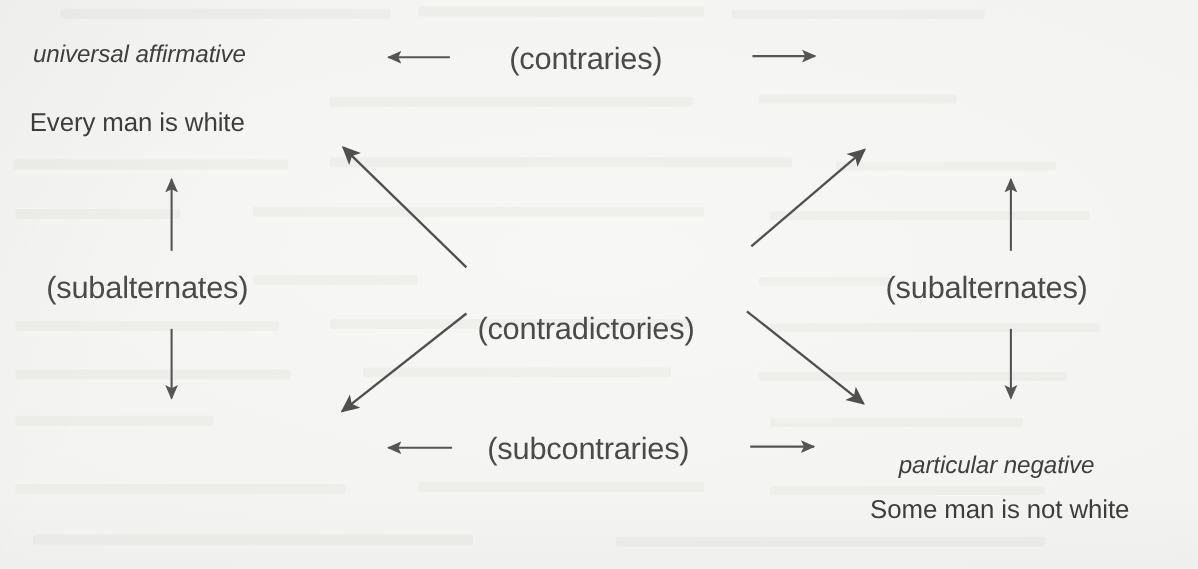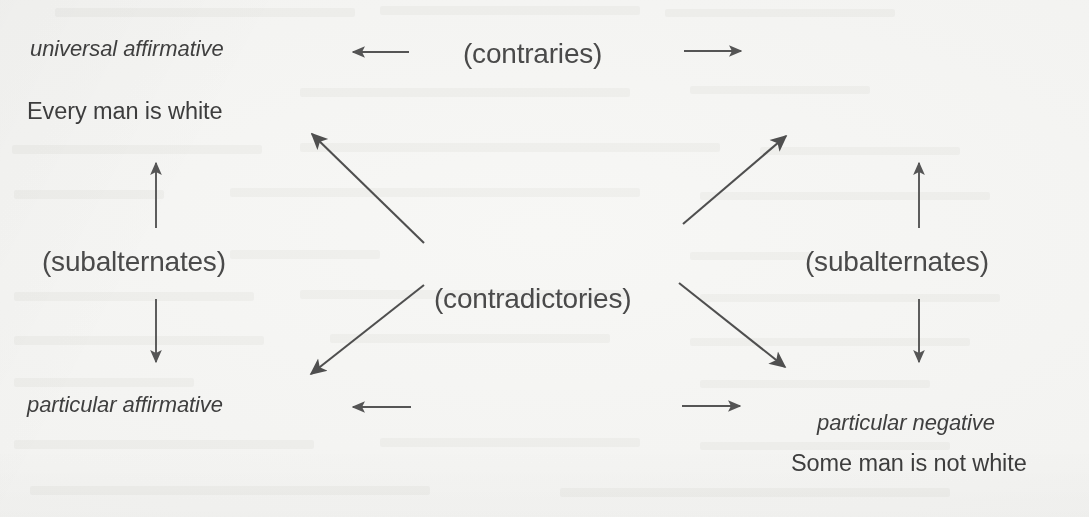--- a/index.html
+++ b/index.html
@@ -134,27 +134,27 @@
 
     <line x1="424" y1="285" x2="311" y2="374" stroke="#4f4f4f" stroke-width="2.1" marker-end="url(#ahbig)"></line>
 
     <line x1="679" y1="283" x2="785" y2="367" stroke="#4f4f4f" stroke-width="2.1" marker-end="url(#ahbig)"></line>
   </svg>
 
   <div class="lbl type-label" style="left:30px; top:38px;">universal affirmative</div>
   <div class="lbl prop-label" style="left:27px; top:100px;">Every man is white</div>
 
 
-  <div class="lbl type-label" style="left:27px; top:394px;">particular affirmative</div>
 
   <div class="lbl type-label" style="left:817px; top:394px;margin-top:18px;">particular negative</div>
   <div class="lbl prop-label" style="left:791px; top:452px;">Some man is not white</div>
 
   <div class="lbl rel-label" style="left:463px; top:40px;">(contraries)</div>
 
   <div class="lbl rel-label" style="left:434px; top:241px;margin-top:44px;">(contradictories)</div>
 
   <div class="lbl rel-label" style="left:42px; top:248px;">(subalternates)</div>
 
   <div class="lbl rel-label" style="left:805px; top:248px;">(subalternates)</div>
 
+  <div class="lbl rel-label" style="left:443px; top:394px;">(subcontraries)</div>
 
 </div>
 
 </body></html>

